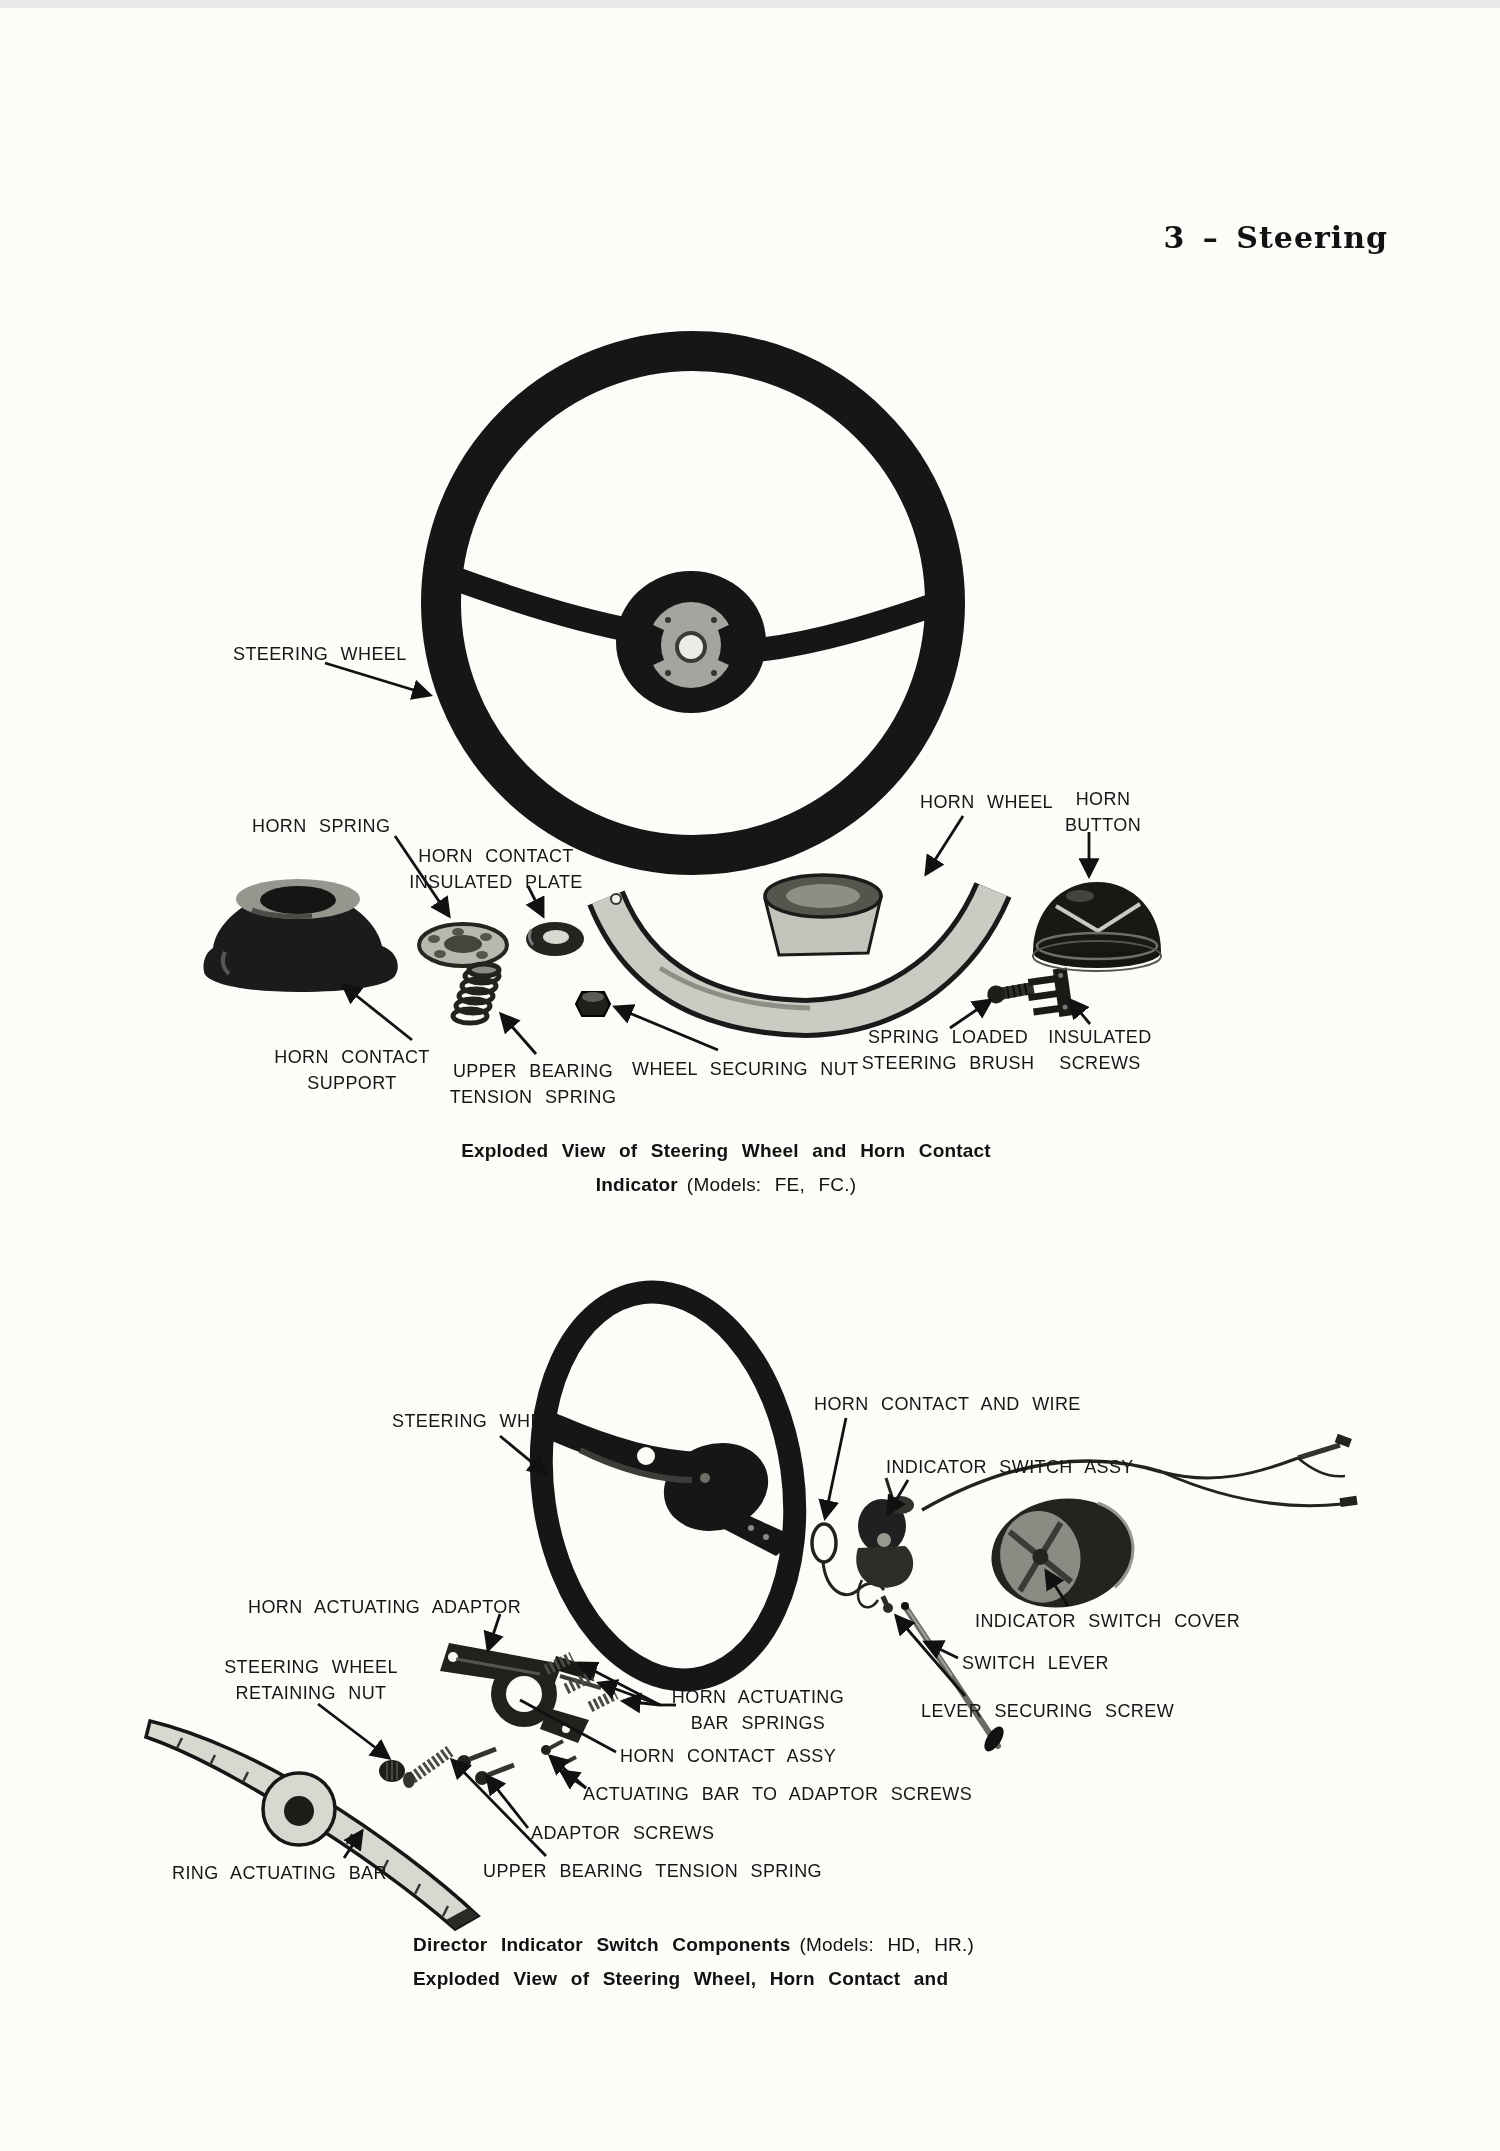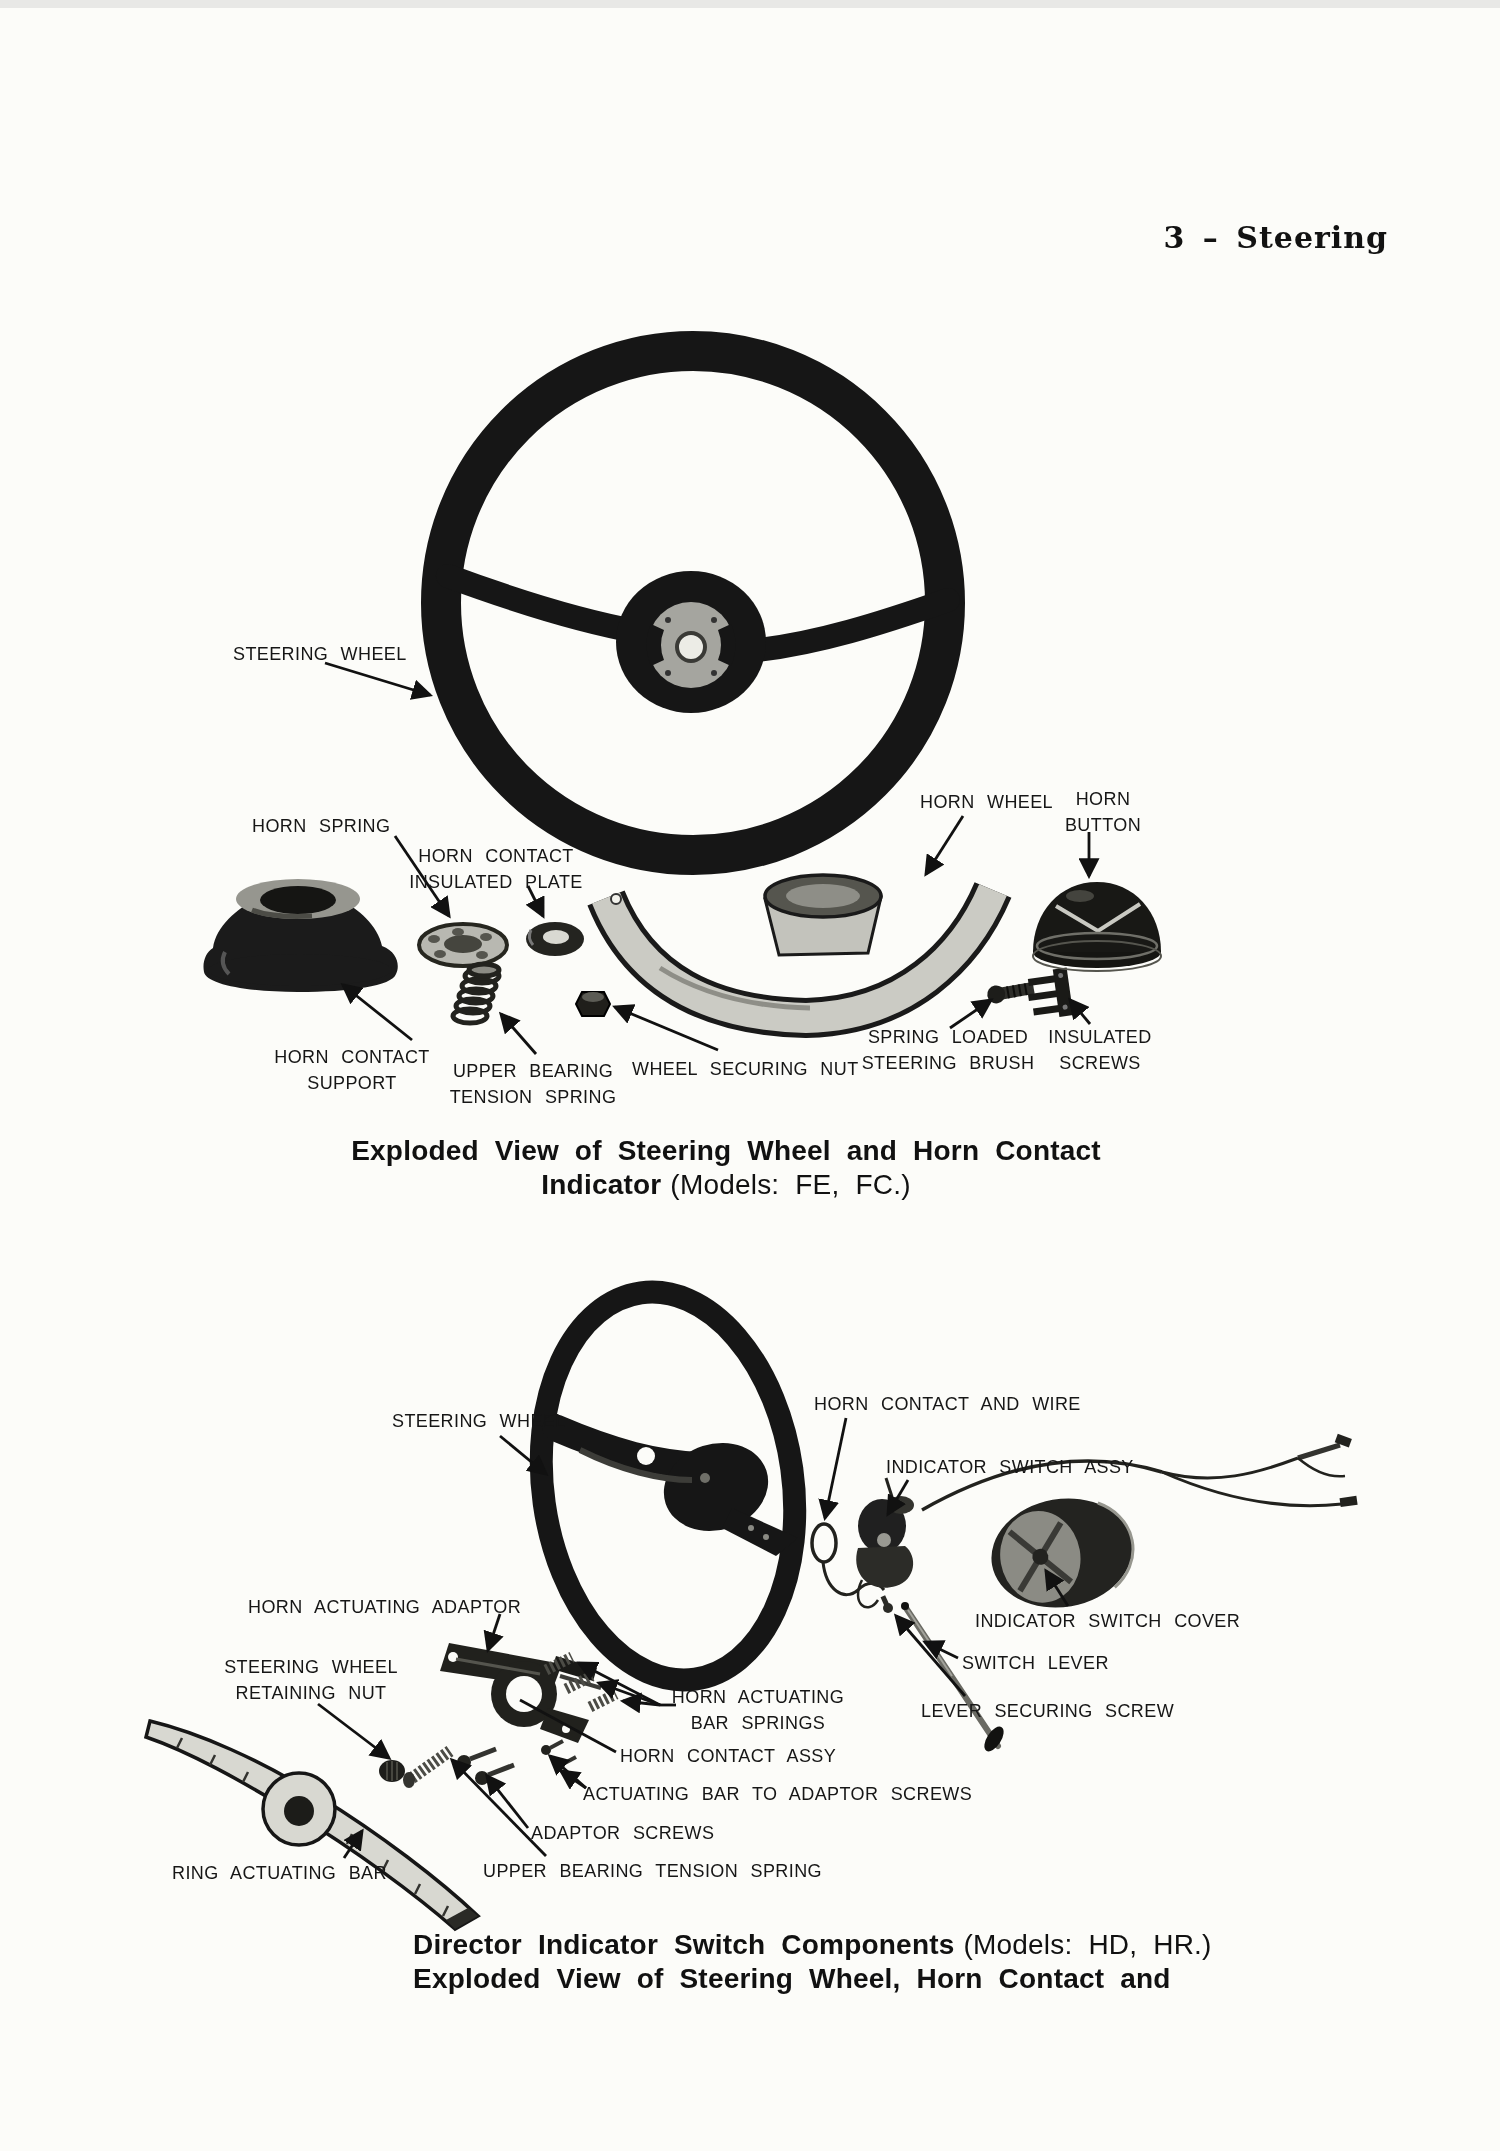--- a/index.html
+++ b/index.html
@@ -5,21 +5,21 @@
   html,body{margin:0;padding:0;background:#e8e8e6;}
   #page{position:relative;width:1500px;height:2151px;background:#fcfcf9;margin:8px auto;
         font-family:"Liberation Sans",sans-serif;color:#1a1a1a;overflow:hidden;}
   #art{position:absolute;left:0;top:0;}
   .lbl{position:absolute;font-size:18px;line-height:26px;letter-spacing:.4px;word-spacing:7px;
        color:#161616;white-space:nowrap;z-index:4;}
   .ctr{transform:translateX(-50%);text-align:center;}
   .ln{display:block;}
   .hdr{position:absolute;font-family:"DejaVu Serif",serif;font-weight:bold;font-size:30px;
        letter-spacing:1px;word-spacing:6px;color:#121212;z-index:4;white-space:nowrap;}
-  .cap{position:absolute;font-size:28px;line-height:34px;font-weight:bold;letter-spacing:.2px;
+  .cap{position:absolute;font-size:19px;line-height:34px;font-weight:bold;letter-spacing:.2px;
        word-spacing:8px;color:#111;z-index:4;white-space:nowrap;}
   .cap .reg{font-weight:normal;margin-left:9px;}
 </style>
 </head>
 <body>
 
 <div id="page">
 
   <div class="hdr" style="right:112px;top:212px">3 – Steering</div>
 

